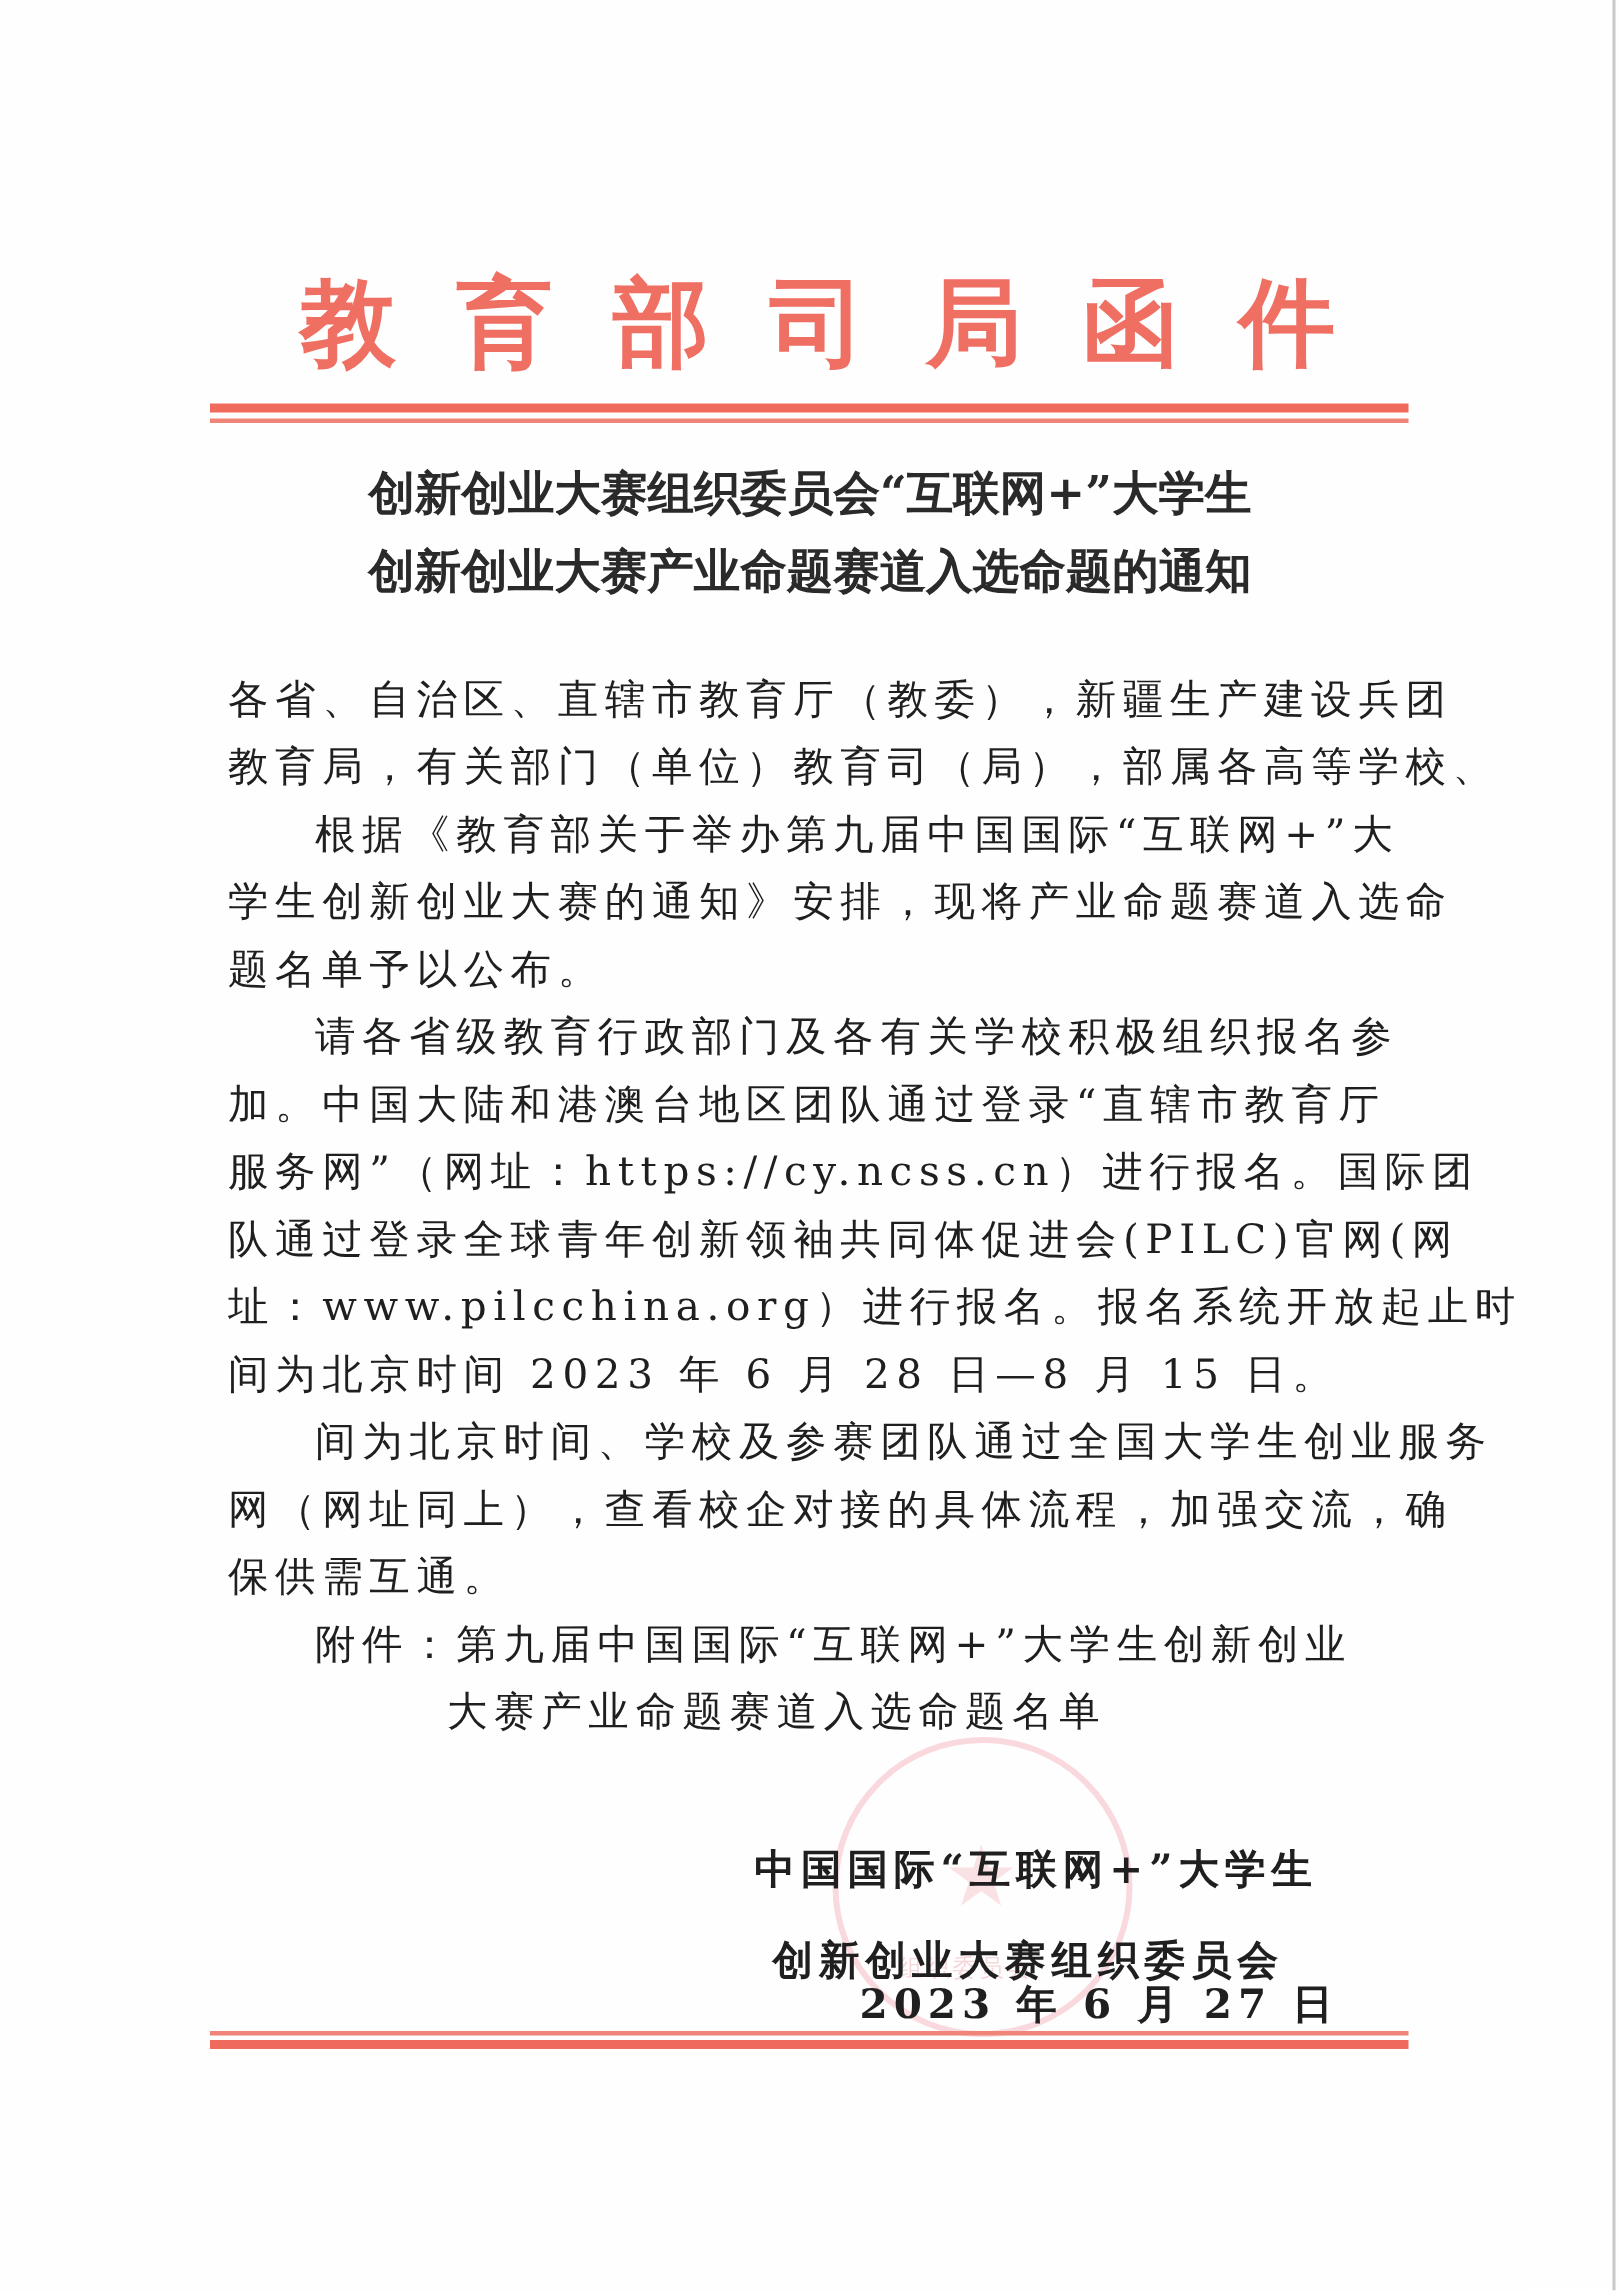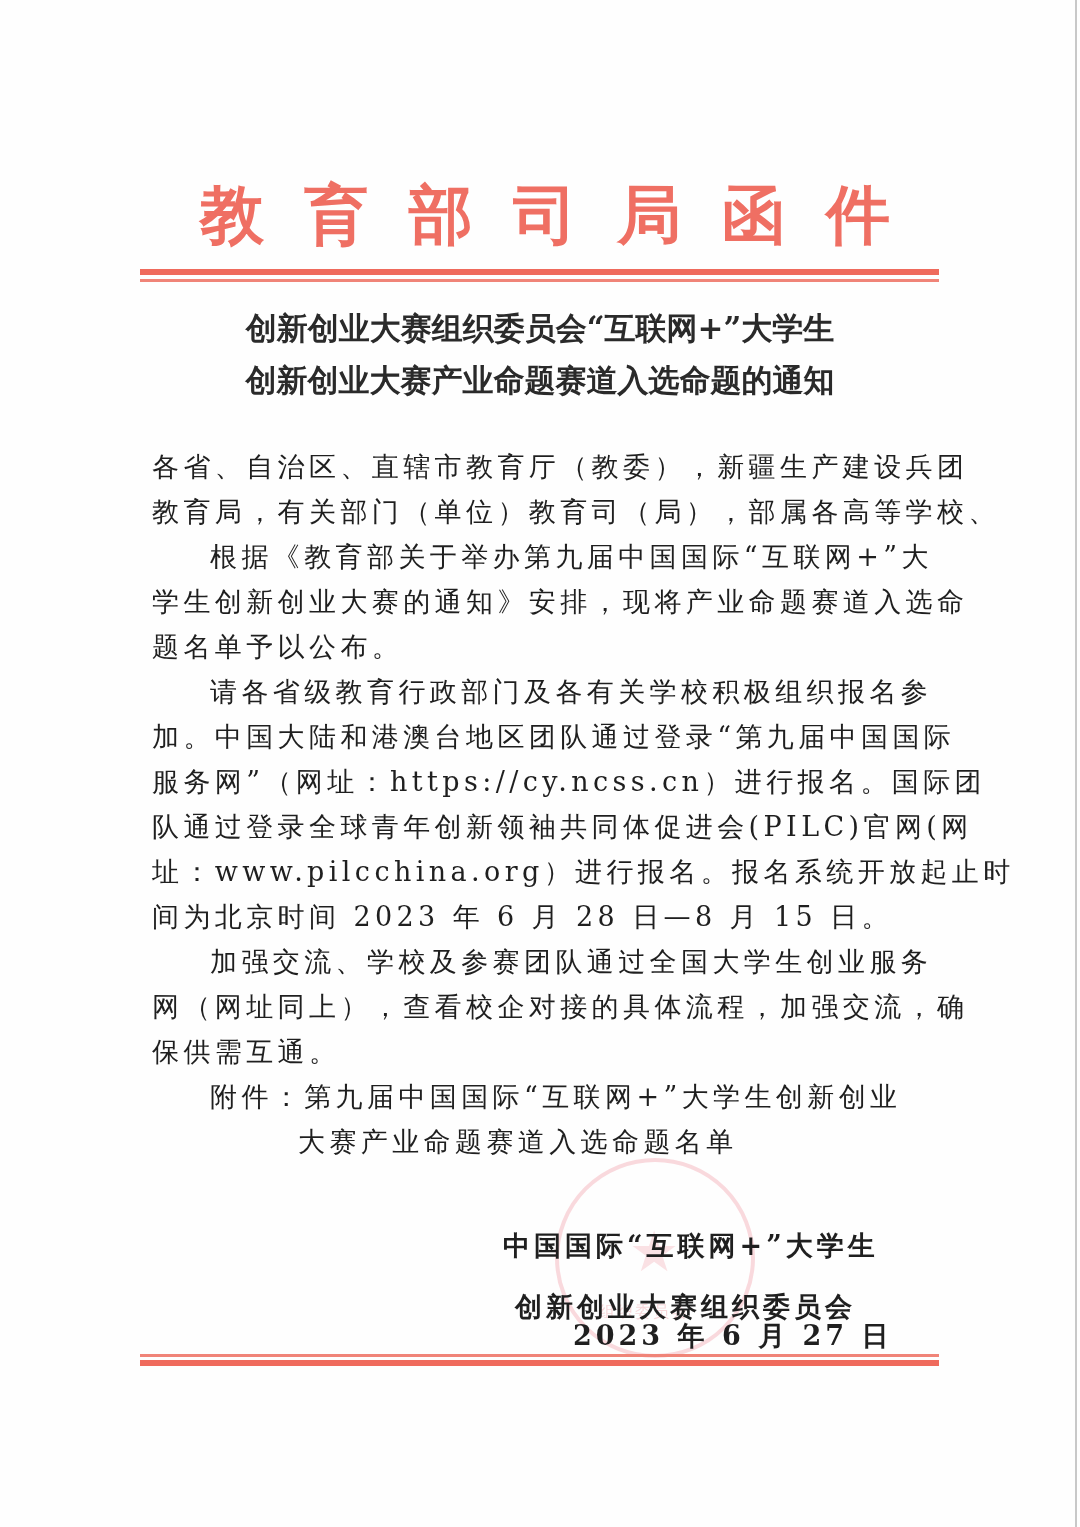--- a/index.html
+++ b/index.html
@@ -80,27 +80,27 @@
 
   <div class="body-text" style="top:444px;">
     <span class="line">各省、自治区、直辖市教育厅（教委），新疆生产建设兵团</span>
     <span class="line">教育局，有关部门（单位）教育司（局），部属各高等学校、</span>
 
     <span class="line indent">根据《教育部关于举办第九届中国国际“互联网+”大</span>
     <span class="line">学生创新创业大赛的通知》安排，现将产业命题赛道入选命</span>
     <span class="line">题名单予以公布。</span>
 
     <span class="line indent">请各省级教育行政部门及各有关学校积极组织报名参</span>
-    <span class="line">加。中国大陆和港澳台地区团队通过登录“第九届中国国际</span>
+    <span class="line">加。中国大陆和港澳台地区团队通过登录“直辖市教育厅</span>
     <span class="line">服务网”（网址：https://cy.ncss.cn）进行报名。国际团</span>
     <span class="line">队通过登录全球青年创新领袖共同体促进会(PILC)官网(网</span>
     <span class="line">址：www.pilcchina.org）进行报名。报名系统开放起止时</span>
     <span class="line">间为北京时间 2023 年 6 月 28 日—8 月 15 日。</span>
 
-    <span class="line indent">加强交流、学校及参赛团队通过全国大学生创业服务</span>
+    <span class="line indent">间为北京时间、学校及参赛团队通过全国大学生创业服务</span>
     <span class="line">网（网址同上），查看校企对接的具体流程，加强交流，确</span>
     <span class="line">保供需互通。</span>
 
     <span class="line indent">附件：第九届中国国际“互联网+”大学生创新创业</span>
     <span class="line attach-cont">大赛产业命题赛道入选命题名单</span>
   </div>
 
   <div class="stamp">
     <span class="stamp-star">★</span>
     <span class="stamp-text">组织委员会</span>

